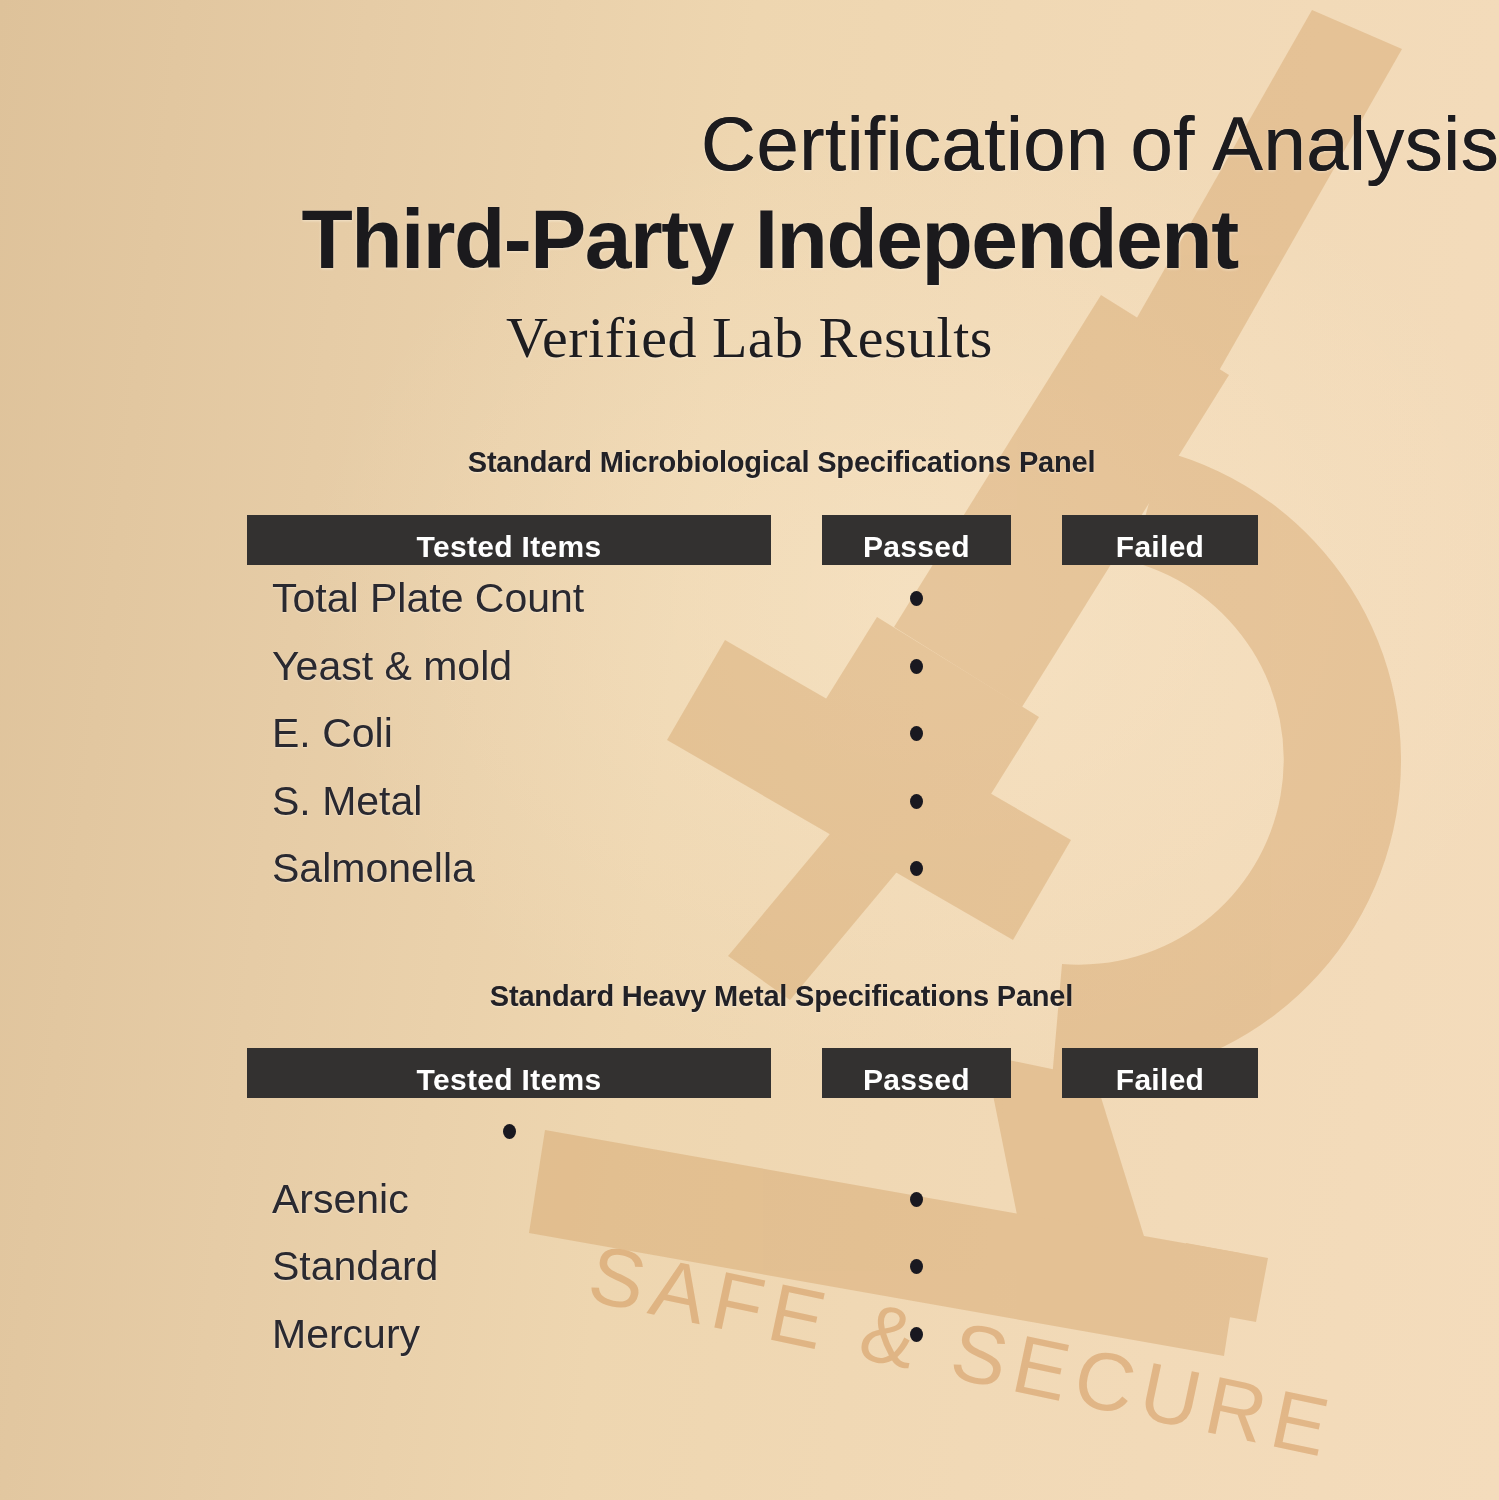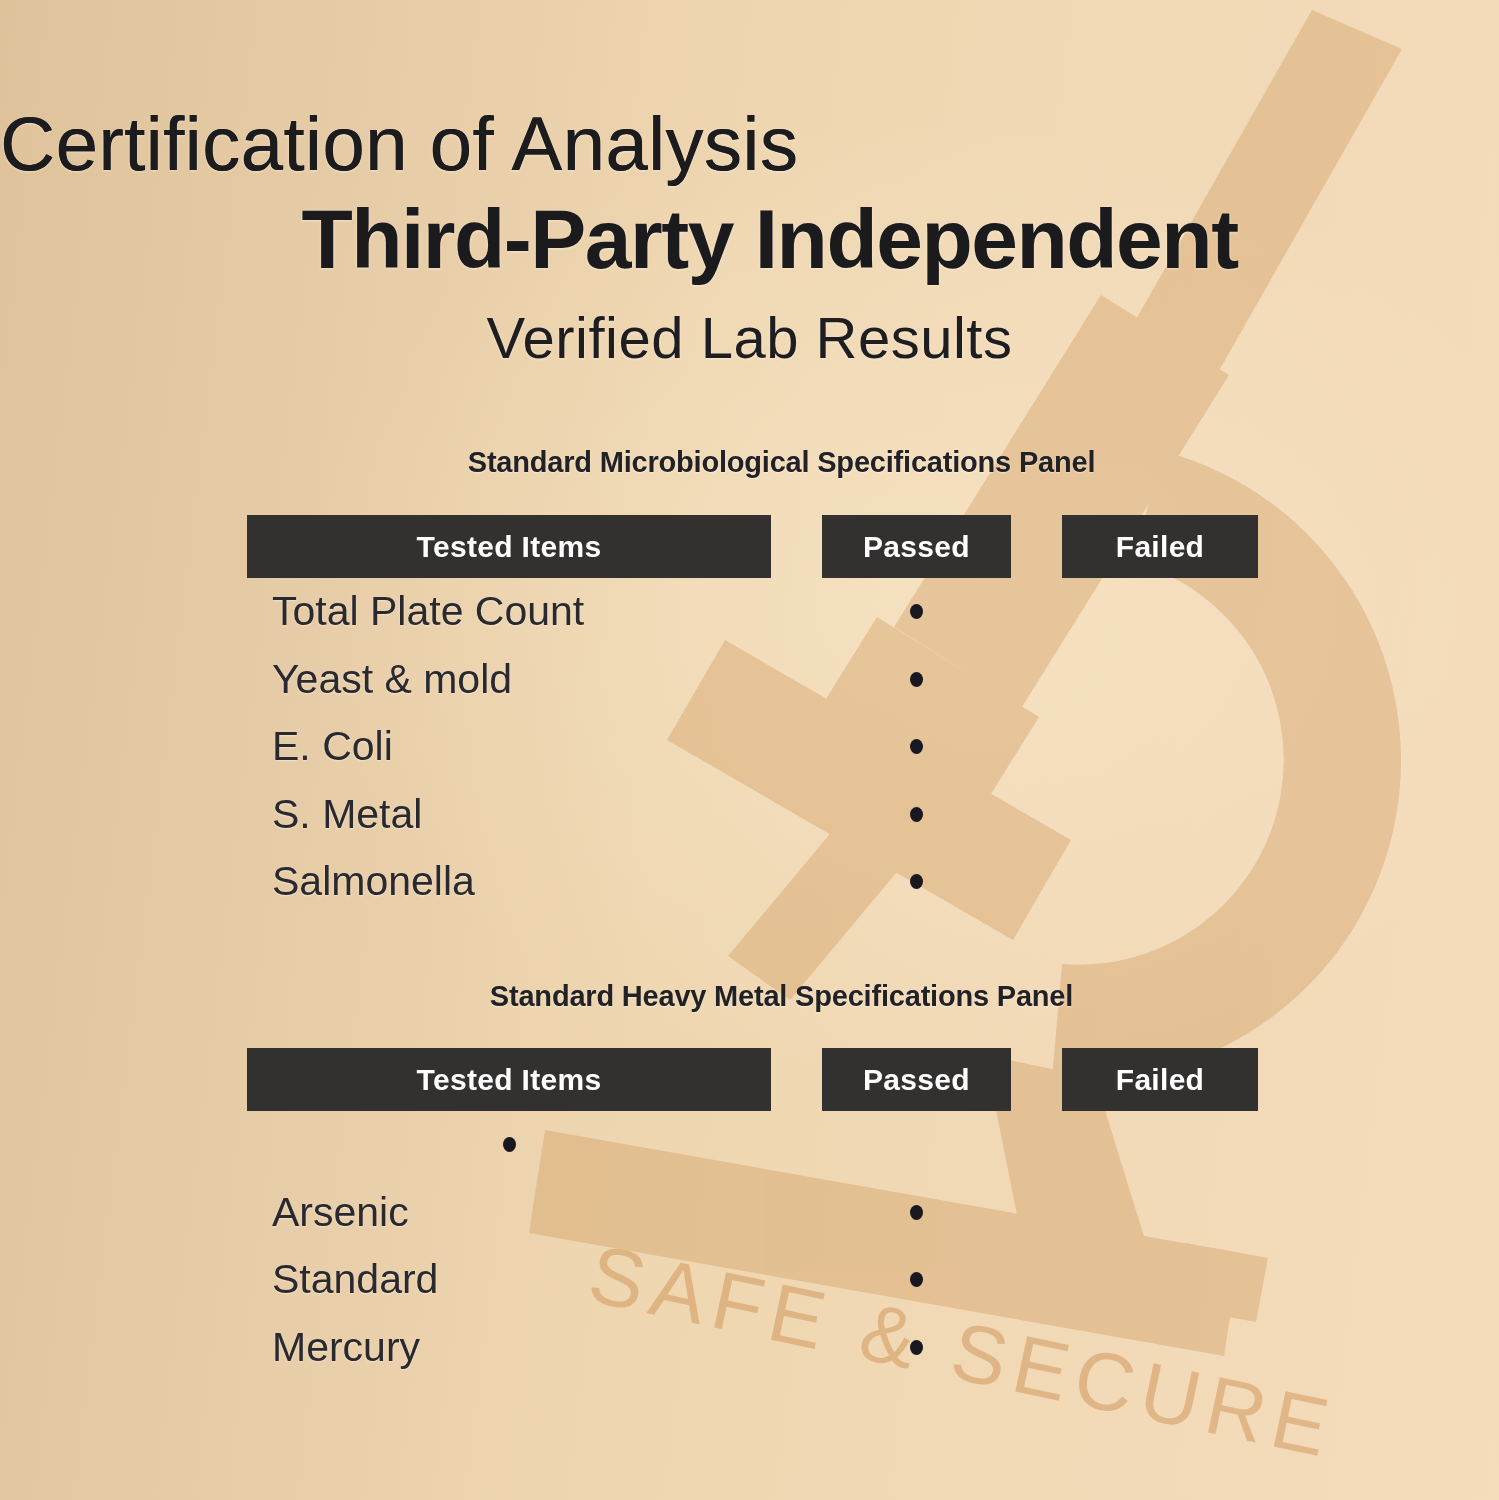--- a/index.html
+++ b/index.html
@@ -10,56 +10,57 @@
     overflow:hidden;
     font-family:"Liberation Sans", sans-serif;
     background:
       radial-gradient(ellipse 900px 700px at 62% 40%, rgba(255,240,215,0.35), rgba(255,240,215,0) 70%),
       linear-gradient(97deg,#dec29a 0%,#e6cca6 22%,#eed6b0 45%,#f1d9b6 68%,#f4dcbc 100%);
   }
   .wm{position:absolute;left:0;top:0;width:1499px;height:1500px;pointer-events:none;}
   .content{position:absolute;left:0;top:0;width:1499px;height:1500px;}
   .h1{
     position:absolute;top:102px;left:0;width:1499px;
-    text-align:left;font-size:76px;line-height:84px;font-weight:400;
+    text-align:right;font-size:76px;line-height:84px;font-weight:400;
     color:#1c1b1e;letter-spacing:0.5px;
     text-shadow:0.5px 0 0 currentColor, 0 1px 3px rgba(255,250,238,.5);
   }
   .h2{
     position:absolute;top:194px;left:0;width:1499px;
     text-align:center;font-size:84px;line-height:90px;font-weight:700;
     color:#1b1a1d;letter-spacing:-1.5px;
     text-shadow:0 1px 3px rgba(255,250,238,.5);
     padding-left:20px;
   }
   .h3{
     position:absolute;top:306px;left:0;width:1499px;
     text-align:center;font-size:58px;line-height:64px;font-weight:400;
     color:#1e1d20;letter-spacing:0.5px;
     text-shadow:0 1px 3px rgba(255,250,238,.5);
+    font-family:Liberation Serif, serif;
   }
   .section-title{
     position:absolute;left:0;width:1499px;
     text-align:center;font-size:29px;font-weight:700;
     color:#222126;letter-spacing:-0.2px;
     text-shadow:0 1px 2px rgba(255,250,238,.55);
     padding-left:32px;
   }
   .st1{top:446px;}
   .st2{top:980px;}
   .coa-table{position:absolute;left:247px;width:1011px;}
   .t1{top:515px;}
   .t2{top:1048px;}
   .hdr-row,.body-row{
     display:grid;
     grid-template-columns:524px 189px 196px;
     column-gap:51px;
   }
   .hdr-cell{
-    height:63px;line-height:63px;
+    height:50px;line-height:63px;
     background:#333130;
     color:#ffffff;
     text-align:center;
     font-size:30px;font-weight:700;letter-spacing:0.3px;
   }
   .body-row{height:67.5px;align-items:center;}
   .item-cell{
     font-size:41px;color:#2a2930;
     padding-left:25px;
     text-shadow:0 1px 2px rgba(255,250,238,.5);

